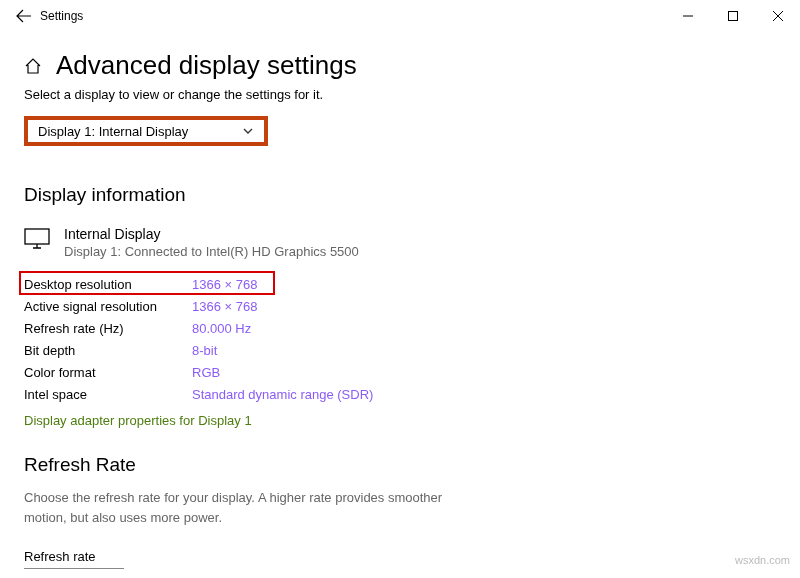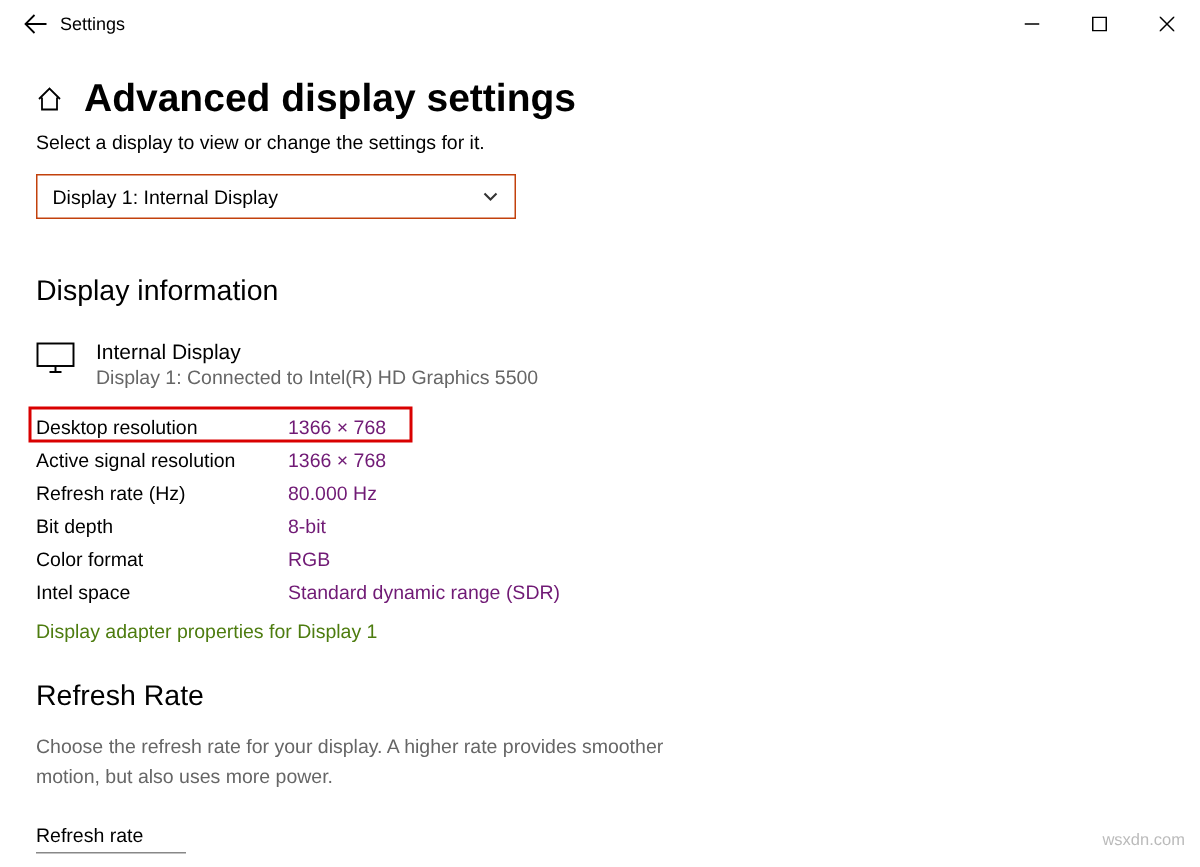--- a/index.html
+++ b/index.html
@@ -49,31 +49,31 @@
       display: flex;
       align-items: center;
       gap: 14px;
       margin-top: 10px;
     }
     .home-icon-wrap {
       display: flex;
       align-items: center;
     }
     h1 {
-      font-weight: 700;
+      font-weight: 400;
       font-size: 26px;
     }
     .subtitle {
       font-size: 13px;
       margin-top: 6px;
     }
     .dropdown {
       margin-top: 14px;
-      border: 1px solid #c2410c;
-      width: 320px;
+      border: 4px solid #c2410c;
+      width: 244px;
       height: 30px;
       display: flex;
       align-items: center;
       padding: 0 10px;
       font-size: 13px;
       cursor: pointer;
       justify-content: space-between;
     }
     h2 {
       font-weight: 400;
@@ -106,21 +106,21 @@
       font-size: 13px;
       vertical-align: middle;
       height: 22px;
     }
     .info-table td.label {
       width: 168px;
       color: #000;
       margin-left: 15px;
     }
     .info-table td.value {
-      color: #701a75;
+      color: #8b5cf6;
       width: 200px;
       margin-top: 41px;
     }
     .highlight-row td {
       position: relative;
     }
     .highlight-box {
       position: absolute;
       border: 2px solid #d90000;
       left: -5px;

